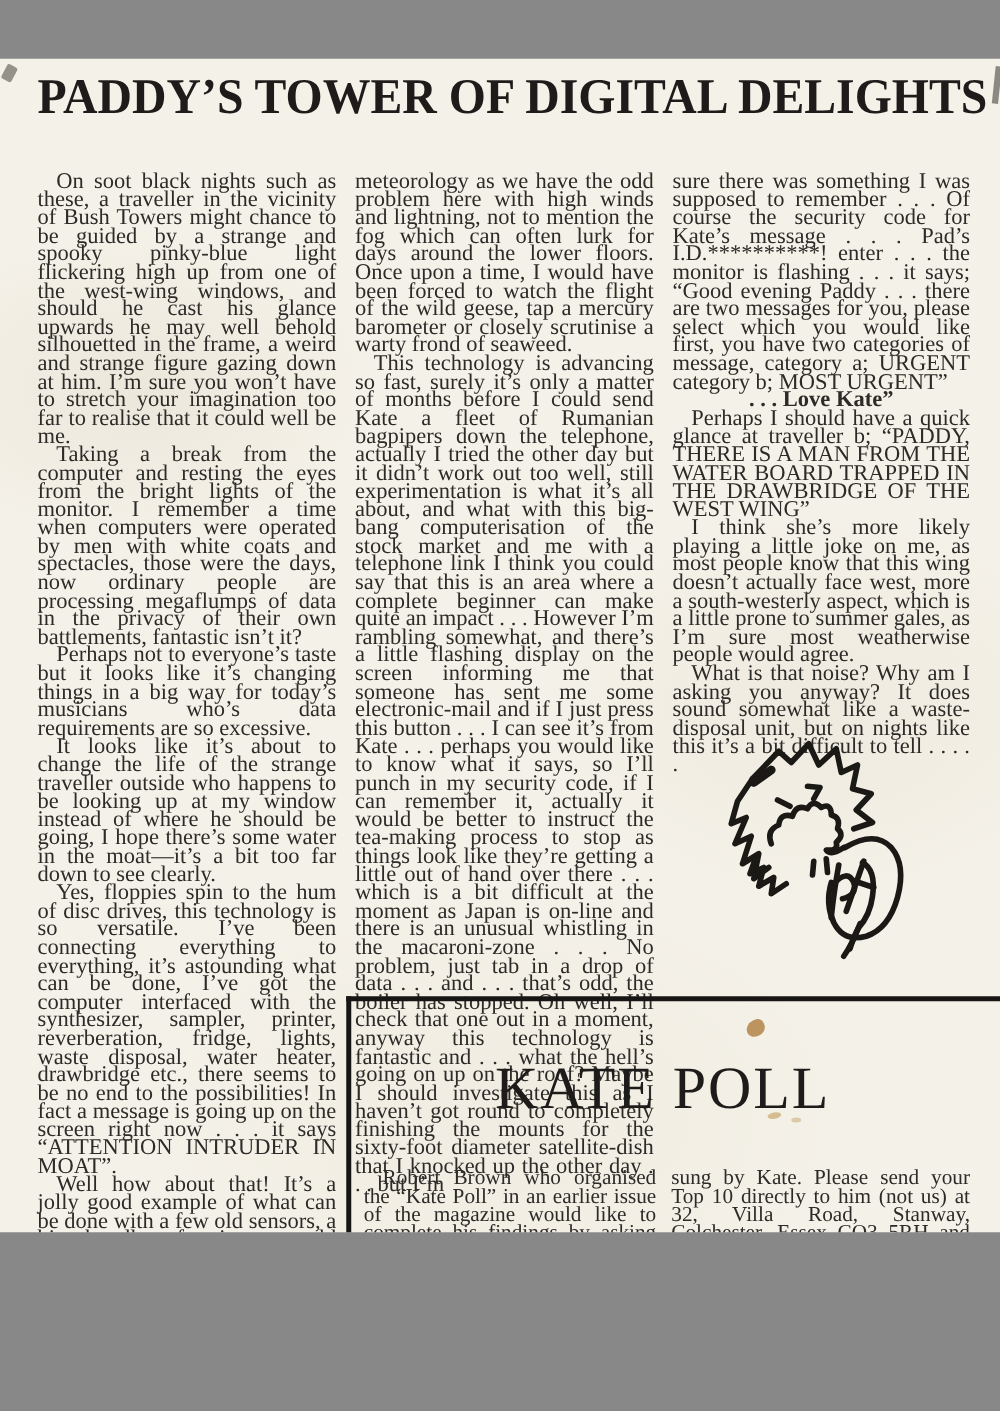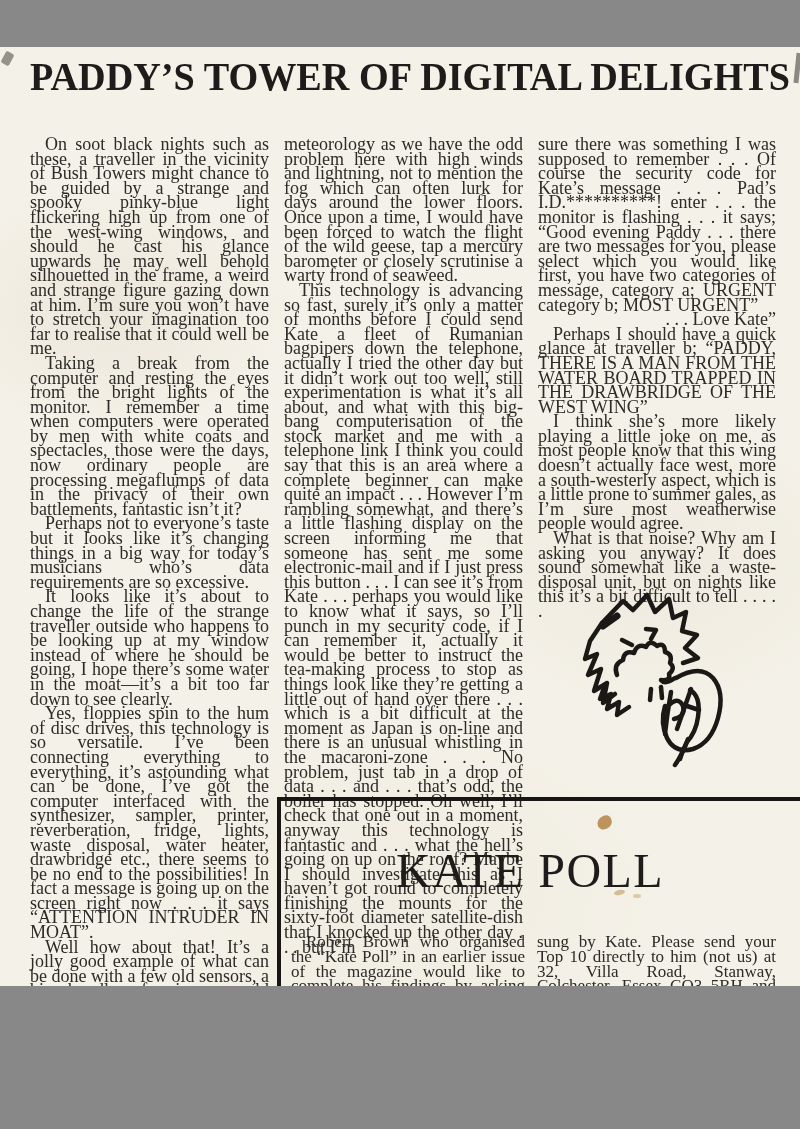--- a/index.html
+++ b/index.html
@@ -18,21 +18,21 @@
     position:absolute; left:30px; top:6px; white-space:nowrap;
     font-weight:bold; font-size:40px; color:#1d1c1a; letter-spacing:0px;
     transform:scaleX(0.955); transform-origin:left center;
   }
   .col { position:absolute; top:90px; text-align:justify; font-size:18px; line-height:14.6px; }
   .col p, .kp-col p { margin:0; text-indent:15px; }
   .no-indent { text-indent:0 !important; }
   .col1 { left:30px;  width:239px; }
   .col2 { left:284px; width:239px; }
   .col3 { left:538px; width:238px; }
-  .love-kate { text-align:right; text-indent:0 !important; }
+  .love-kate { text-align:center; text-indent:0 !important;font-weight:bold; }
   .doodle { position:absolute; left:572px; top:532px; width:210px; height:200px; }
   .kate-box {
     position:absolute; left:277px; top:750px; width:523px; height:377px;
     box-sizing:border-box;
     border-top:4px solid #171614; border-left:4px solid #171614; border-bottom:3px solid #171614;
   }
   .kate-heading {
     position:absolute; top:42px; left:0; width:96%; text-align:center;
     font-size:48px; letter-spacing:1.5px; color:#1d1c1a;
   }

